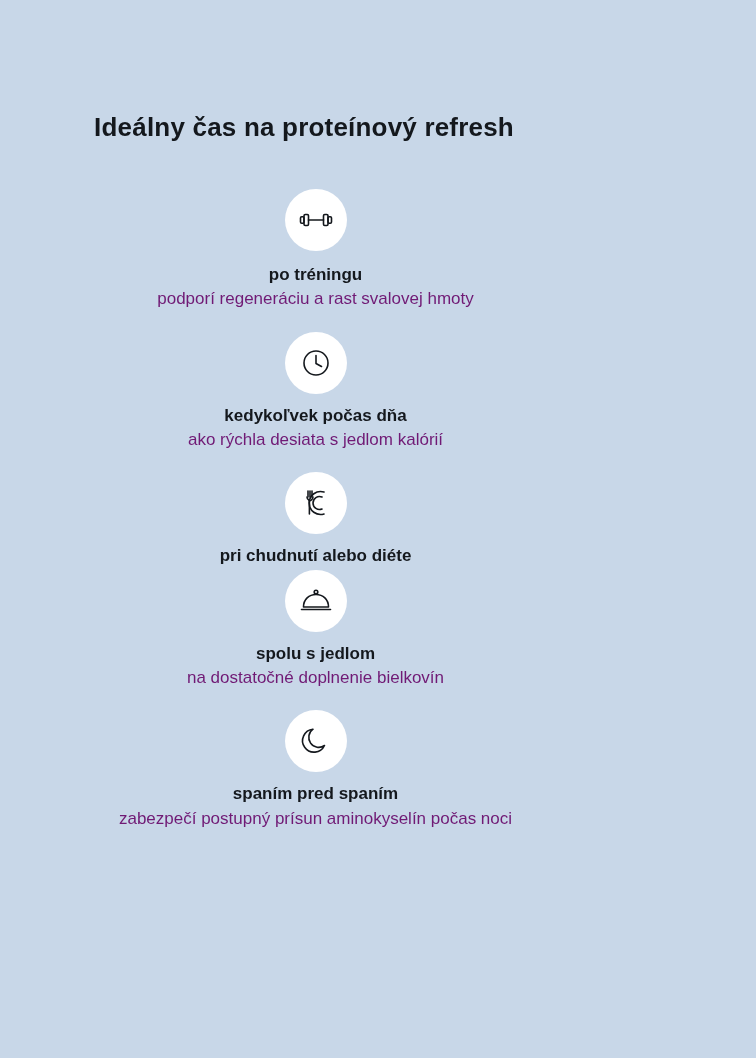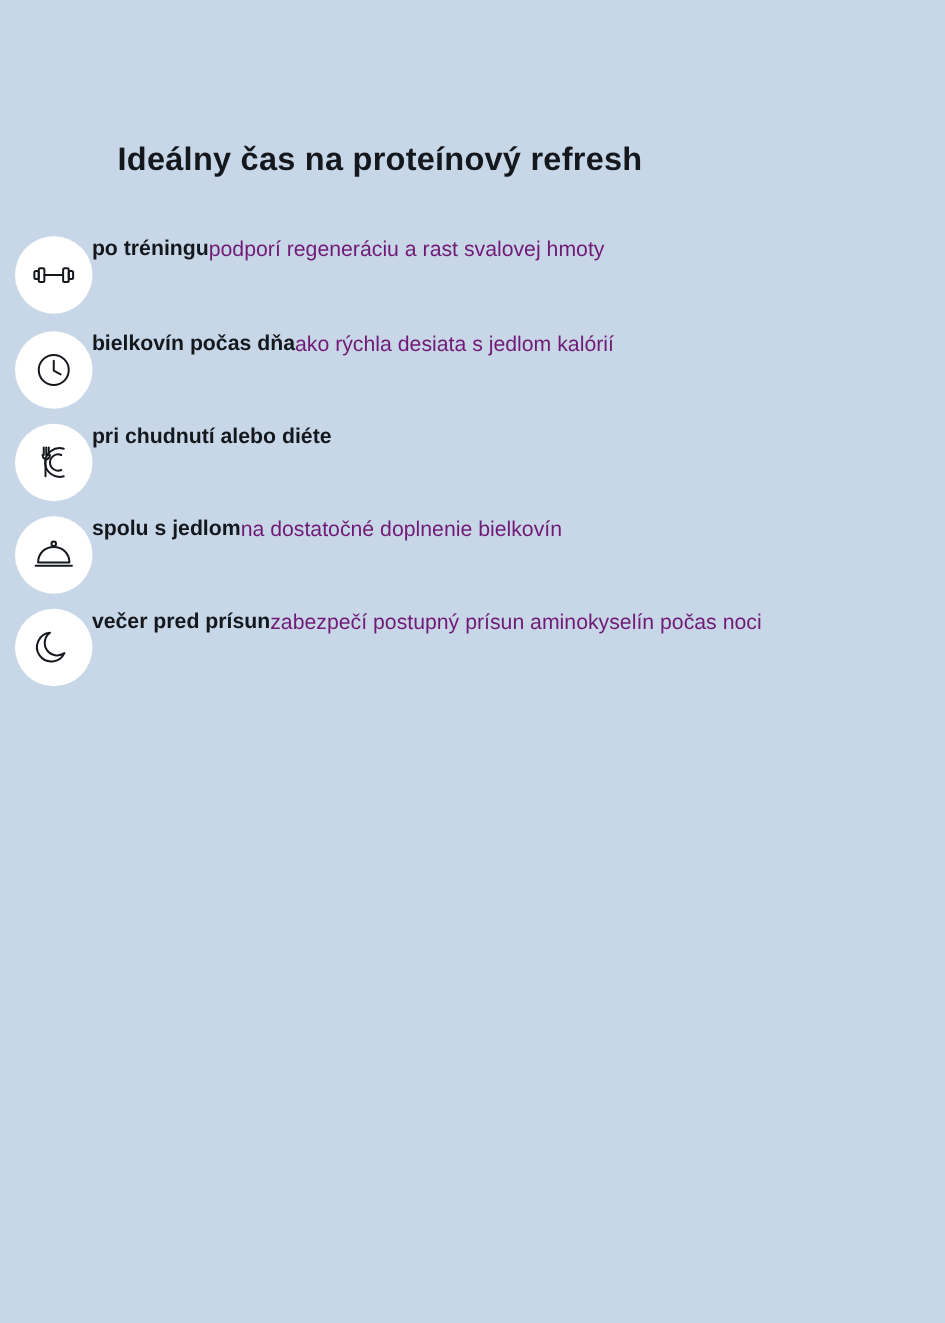--- a/index.html
+++ b/index.html
@@ -27,21 +27,22 @@
   .title {
     font-size: 26px;
     font-weight: bold;
     letter-spacing: 0.2px;
     text-align: center;
     color: #14181d;
     margin: 0 0 46px 0;
   }
   .item {
     display: flex;
-    flex-direction: row;
+    flex-direction: column;
+    align-items: center;
     width: 100%;
     margin-left: 23px;
   }
   .icon-circle {
     width: 62px;
     height: 62px;
     border-radius: 50%;
     background: #ffffff;
     display: flex;
     align-items: center;
@@ -90,21 +91,21 @@
     <div class="item-desc">podporí regeneráciu a rast svalovej hmoty</div>
   </div>
 
   <div class="item">
     <div class="icon-circle">
       <svg width="40" height="40" viewBox="0 0 40 40" fill="none" stroke="#14181d" stroke-width="1.6" stroke-linecap="round" stroke-linejoin="round">
         <circle cx="20" cy="20" r="12"></circle>
         <polyline points="20,12.5 20,20.5 25.5,23.5"></polyline>
       </svg>
     </div>
-    <div class="item-label">bielkovín počas dňa</div>
+    <div class="item-label">kedykoľvek počas dňa</div>
     <div class="item-desc">ako rýchla desiata s jedlom kalórií</div>
   </div>
 
   <div class="item">
     <div class="icon-circle">
       <svg width="40" height="40" viewBox="0 0 40 40" fill="none" stroke="#14181d" stroke-width="1.6" stroke-linecap="round" stroke-linejoin="round">
         <path d="M12 8 L12 14"></path>
         <path d="M16 8 L16 14"></path>
         <path d="M14 8 L14 14"></path>
         <path d="M11 14 C11 16.5 13 17 13.4 17.6 L13.4 31"></path>
@@ -127,17 +128,17 @@
     <div class="item-label">spolu s jedlom</div>
     <div class="item-desc">na dostatočné doplnenie bielkovín</div>
   </div>
 
   <div class="item">
     <div class="icon-circle">
       <svg width="40" height="40" viewBox="0 0 40 40" fill="none" stroke="#14181d" stroke-width="1.6" stroke-linecap="round" stroke-linejoin="round">
         <path d="M28.5 24.5 A11.5 11.5 0 1 1 17 8.2 A9.2 9.2 0 0 0 28.5 24.5 Z"></path>
       </svg>
     </div>
-    <div class="item-label">večer pred prísun</div>
+    <div class="item-label">spaním pred spaním</div>
     <div class="item-desc">zabezpečí postupný prísun aminokyselín počas noci</div>
   </div>
 
 </div>
 
 </body></html>

